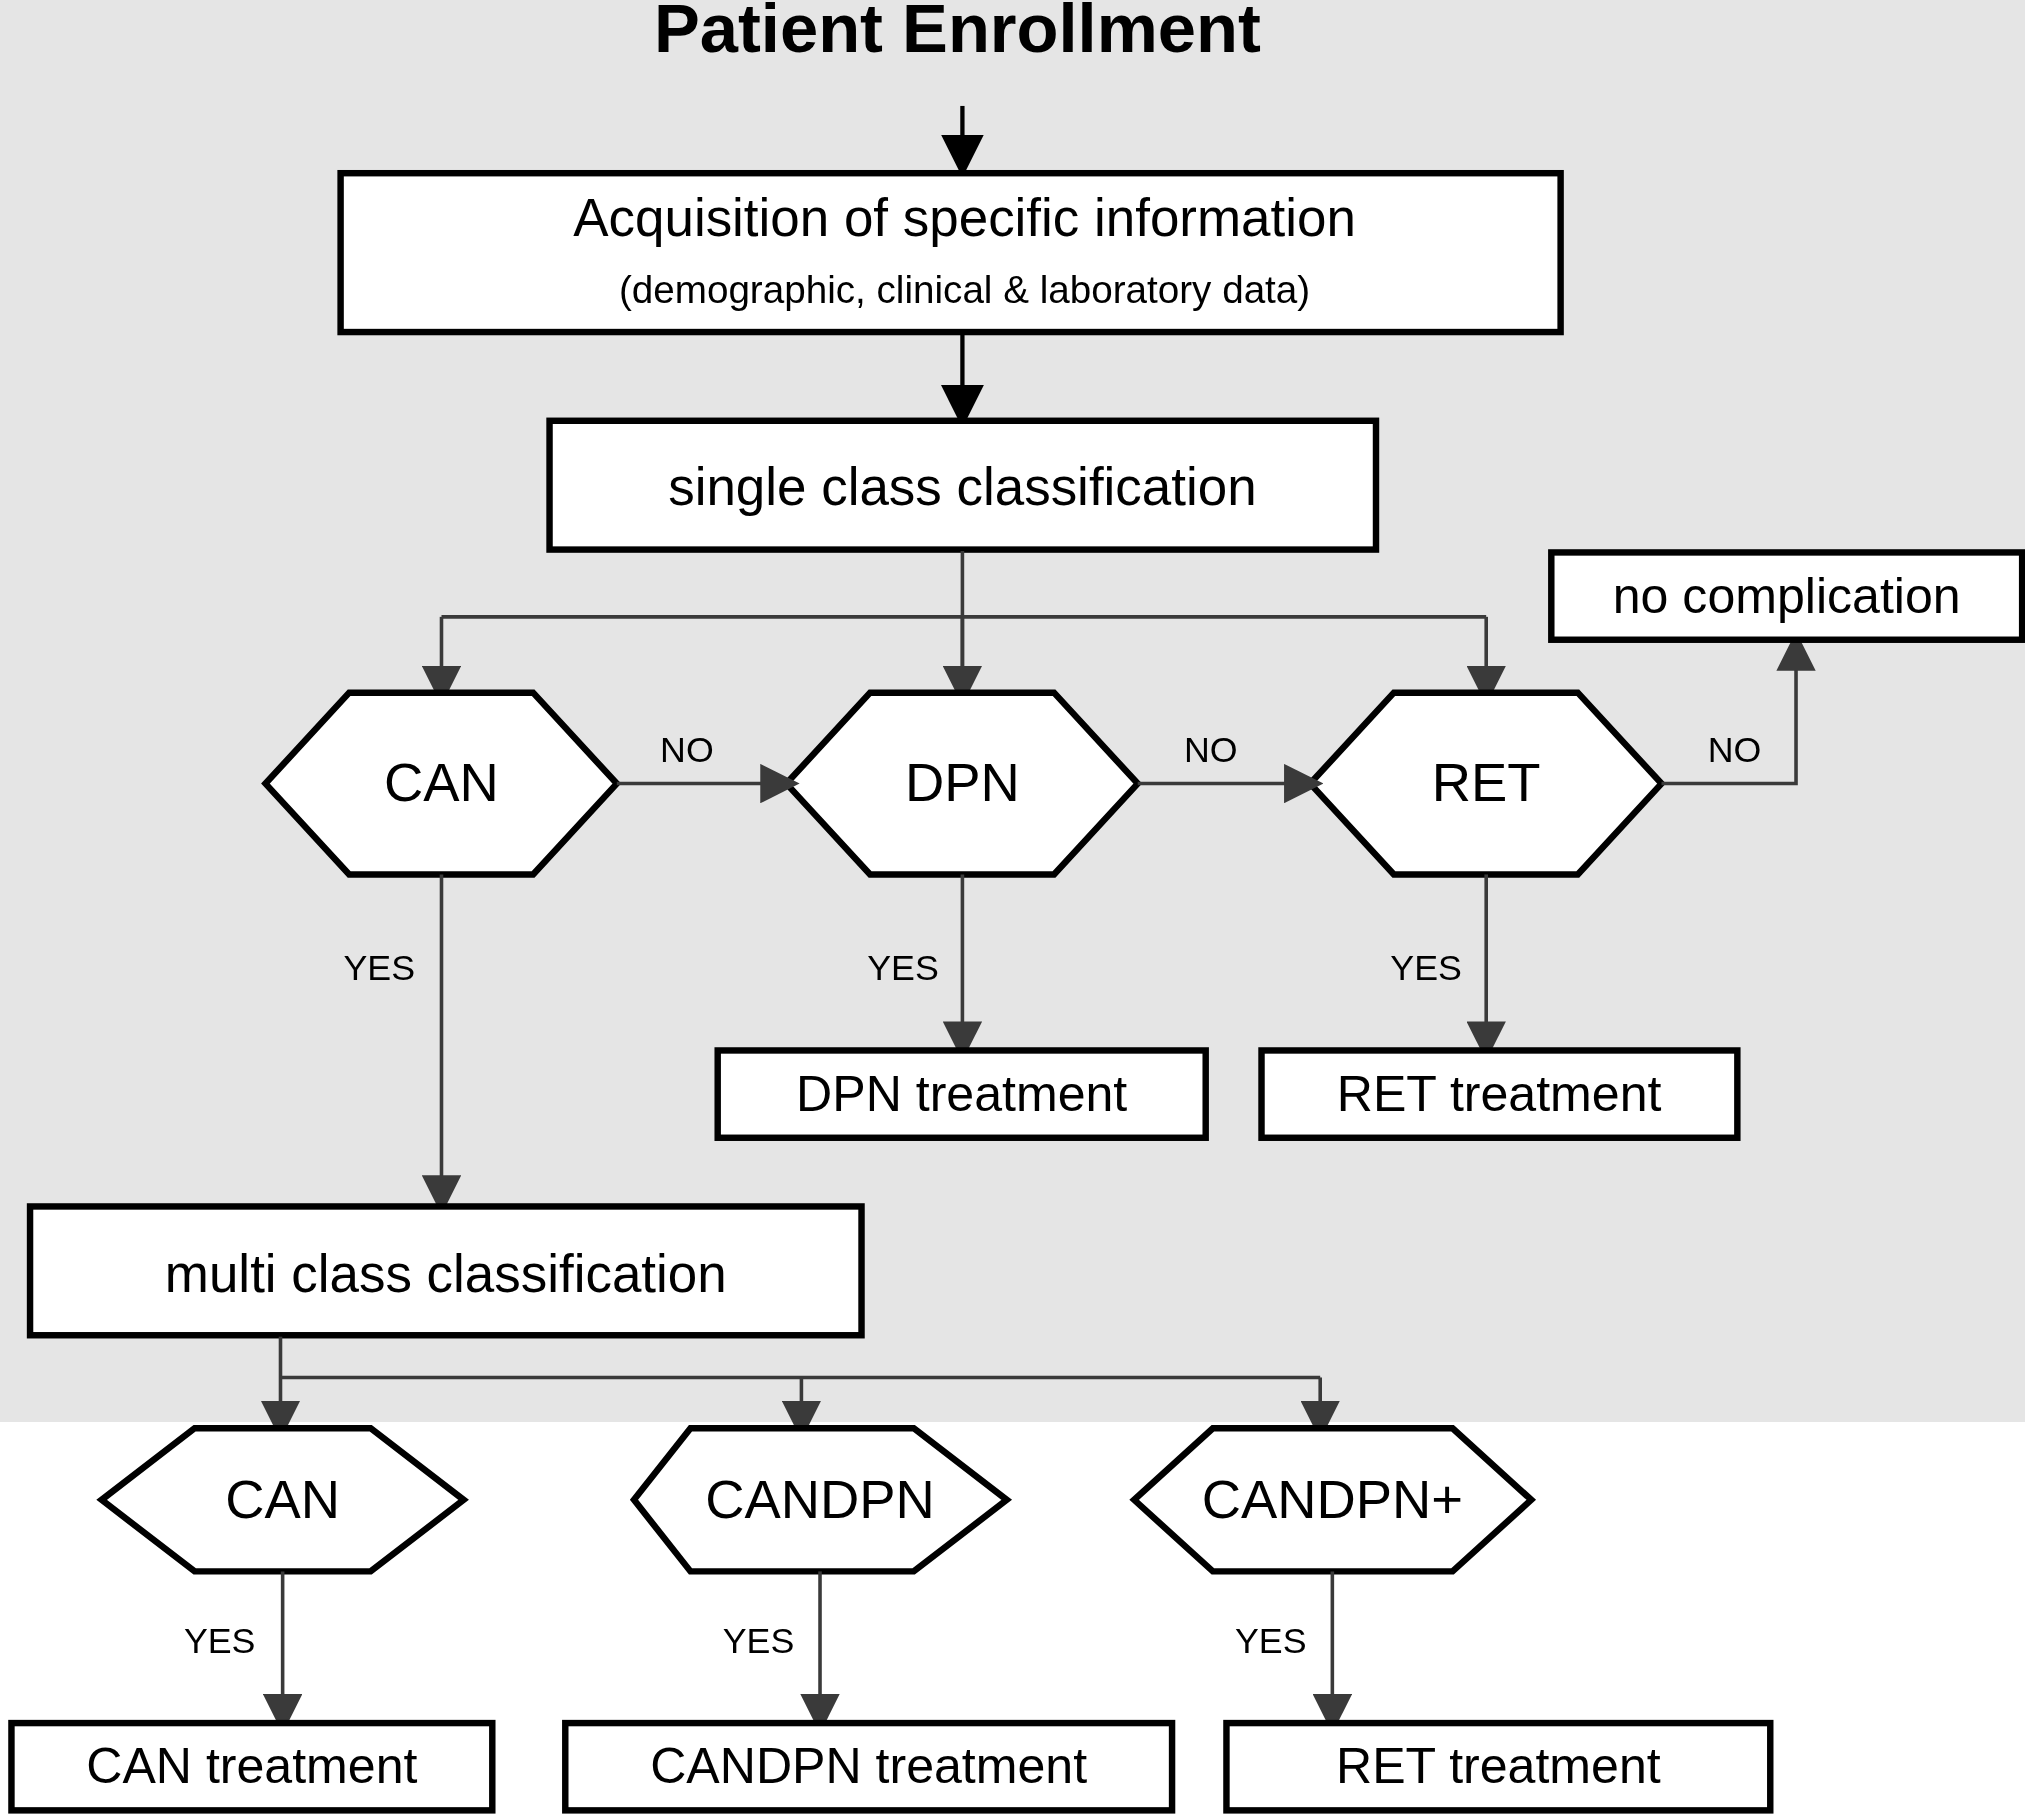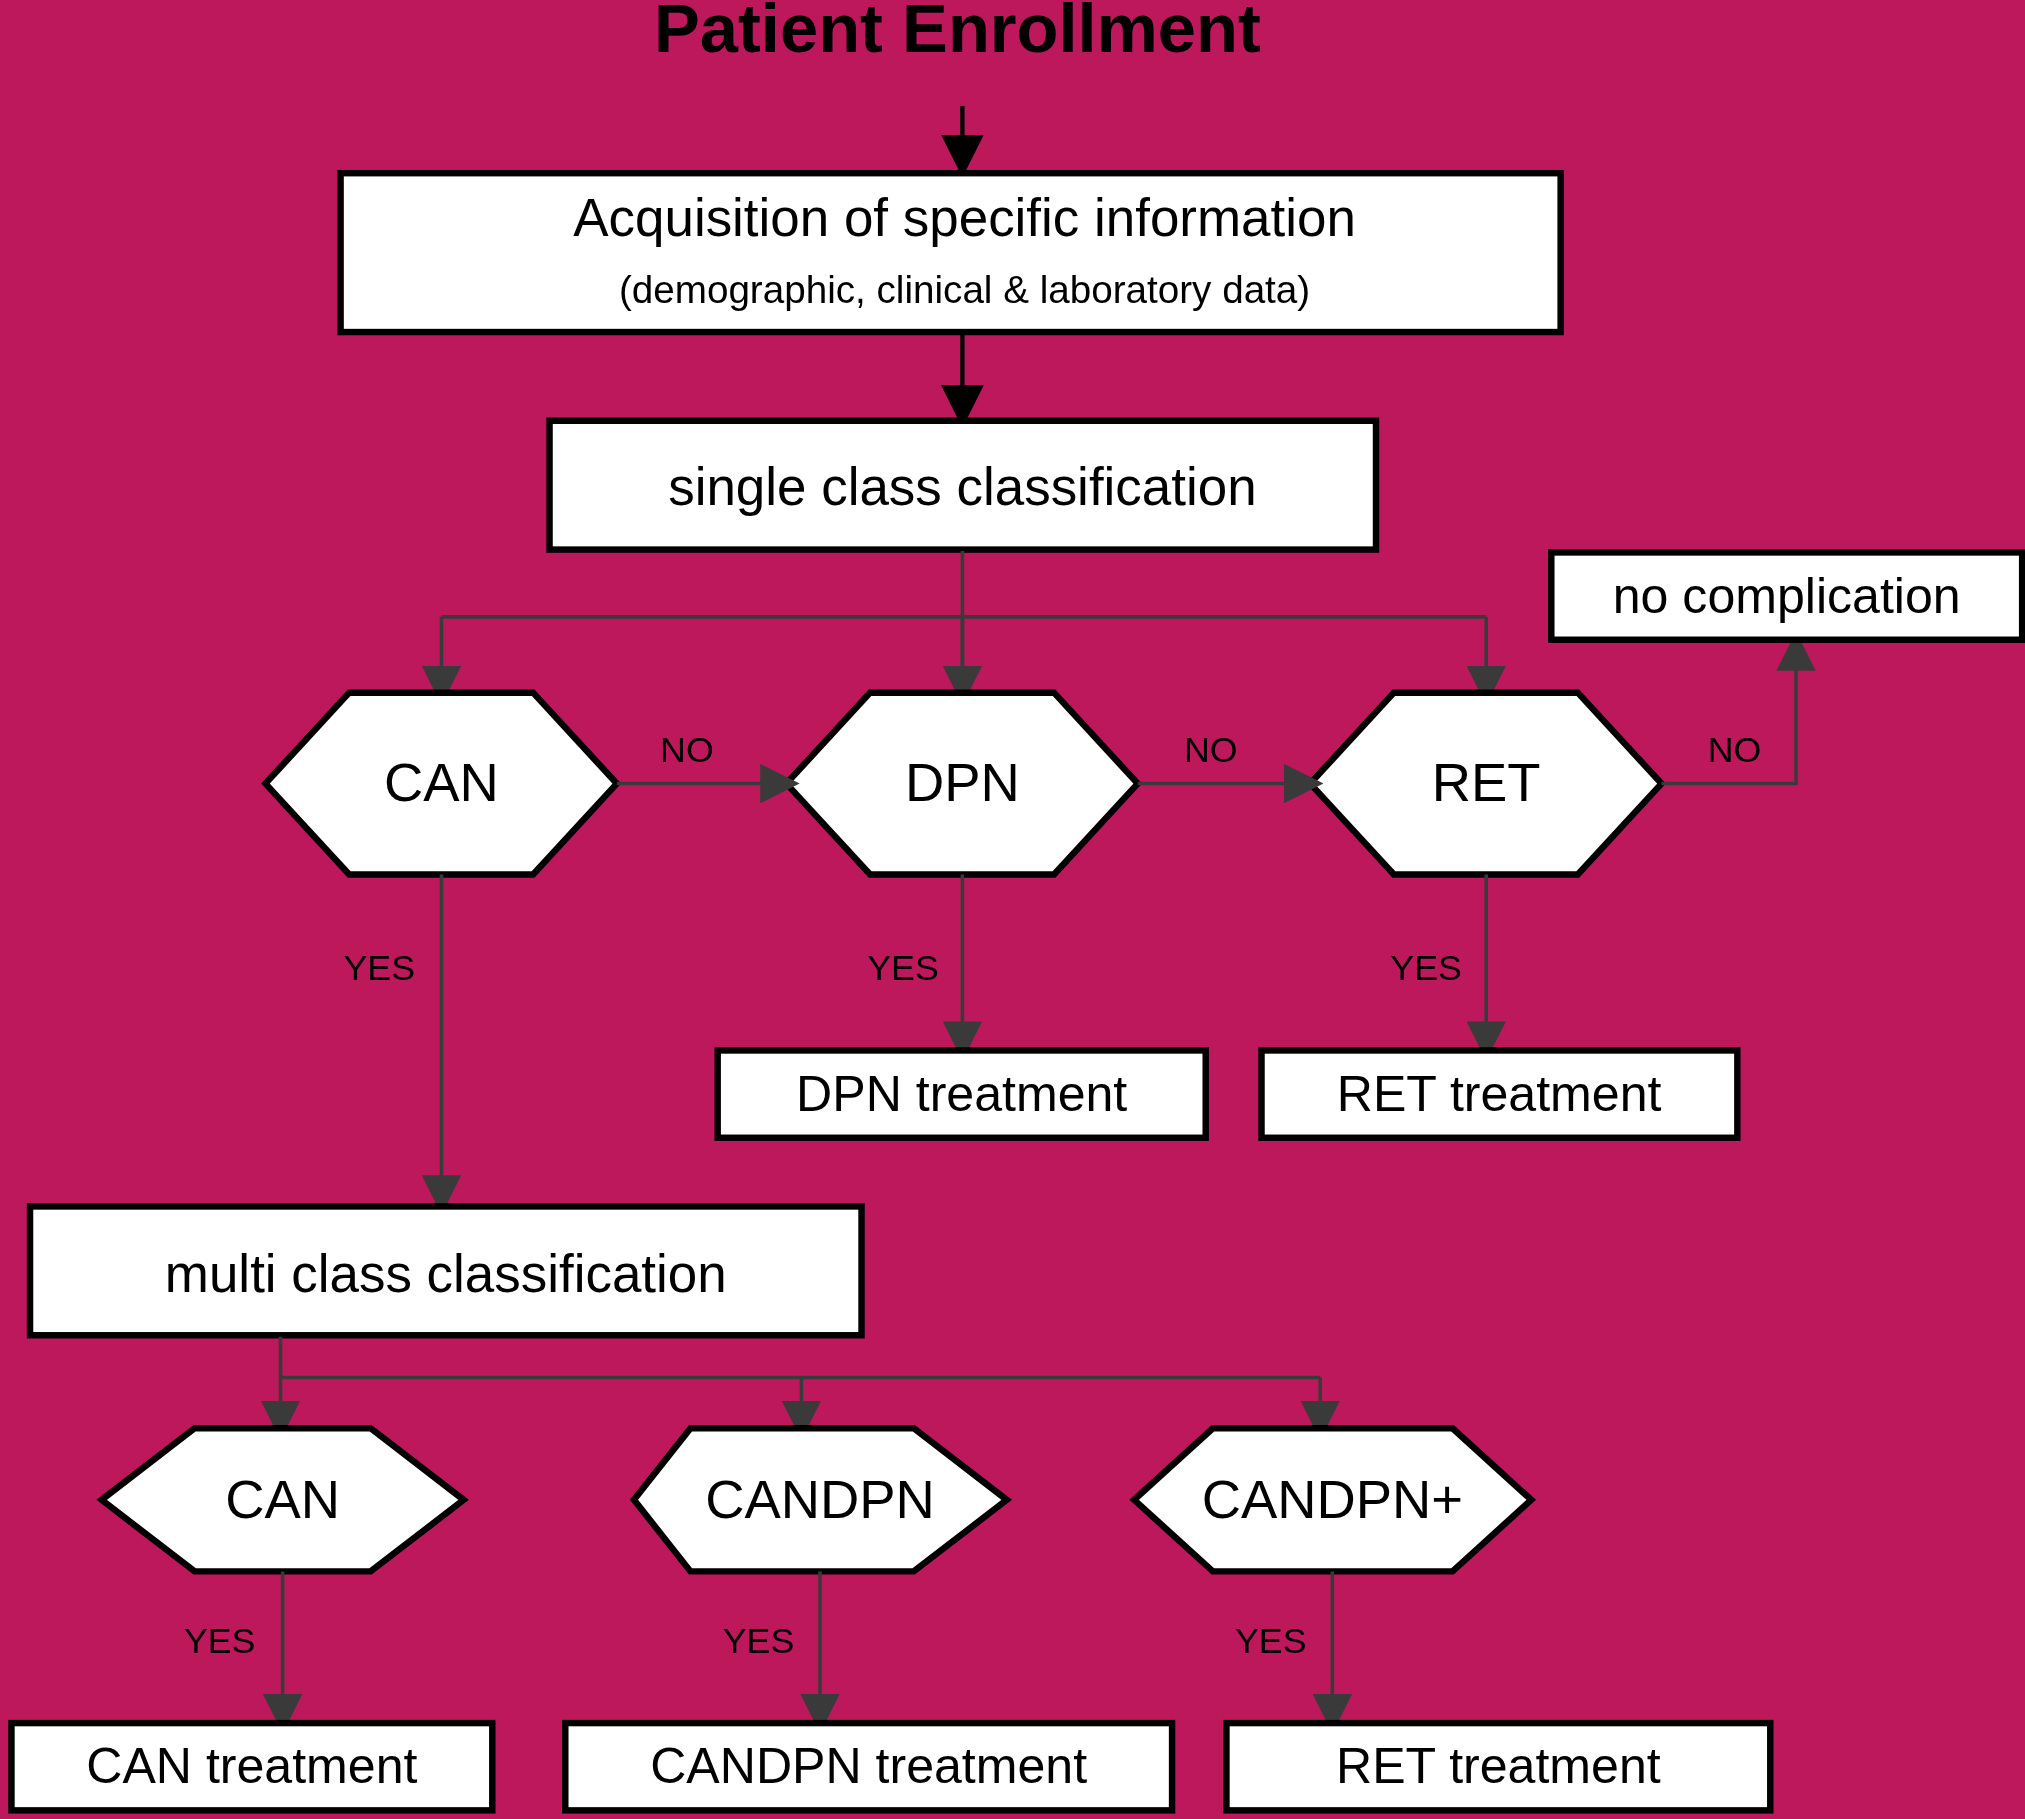--- a/index.html
+++ b/index.html
@@ -9,22 +9,22 @@
   }
   body {
     width: 2025px;
     height: 1819px;
     font-family: "Liberation Sans", sans-serif;
     overflow: hidden;
   }
   #flowchart-root {
     position: relative;
     width: 2025px;
-    height: 1819px;
-    background: #be185d;
+    height: 1422px;
+    background: #e5e5e5;
   }
   svg.canvas {
     display: block;
     width: 2025px;
     height: 1819px;
   }
   .node-box {
     fill: #ffffff;
     stroke: #000000;
     stroke-width: 9;

